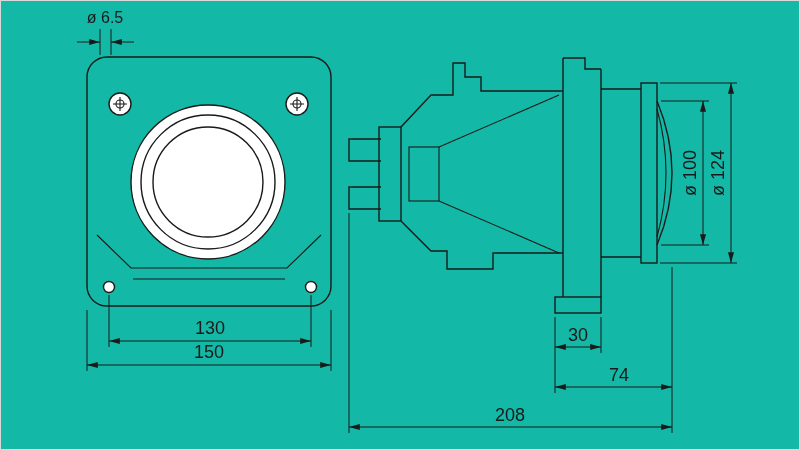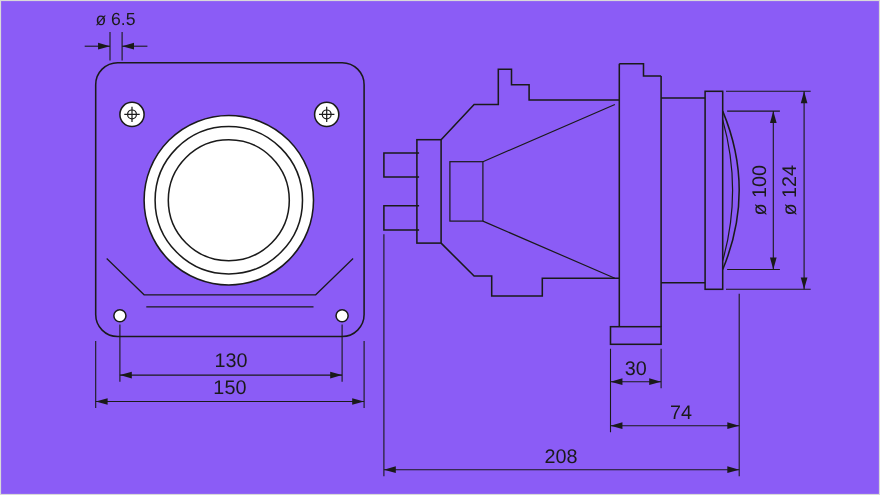--- a/index.html
+++ b/index.html
@@ -1,18 +1,18 @@
 <!DOCTYPE html>
 <html><head>
 <meta charset="utf-8">
 <title>Technical Drawing</title>
 <style>
   html,body{margin:0;padding:0;background:#ffffff;}
   .canvas{
-    width:800px;height:450px;position:relative;background:#8b5cf6;
+    width:800px;height:450px;position:relative;background:#14b8a6;
     font-family:"Liberation Sans", sans-serif;overflow:hidden;
     border:1px solid #d9d9d9;box-sizing:border-box;
   }
   svg{display:block;}
   .geo{stroke:#1a1a1a;stroke-width:1.4;fill:none;stroke-linejoin:miter;stroke-linecap:butt;}
   .geo-fill{stroke:#1a1a1a;stroke-width:1.4;fill:#ffffff;}
   .thin{stroke:#1a1a1a;stroke-width:1.1;fill:none;}
   .dim{stroke:#1a1a1a;stroke-width:1;fill:none;}
   .dim-text{font-size:18px;fill:#1a1a1a;text-anchor:middle;}
   .dim-text-sm{font-size:16px;fill:#1a1a1a;text-anchor:middle;}

